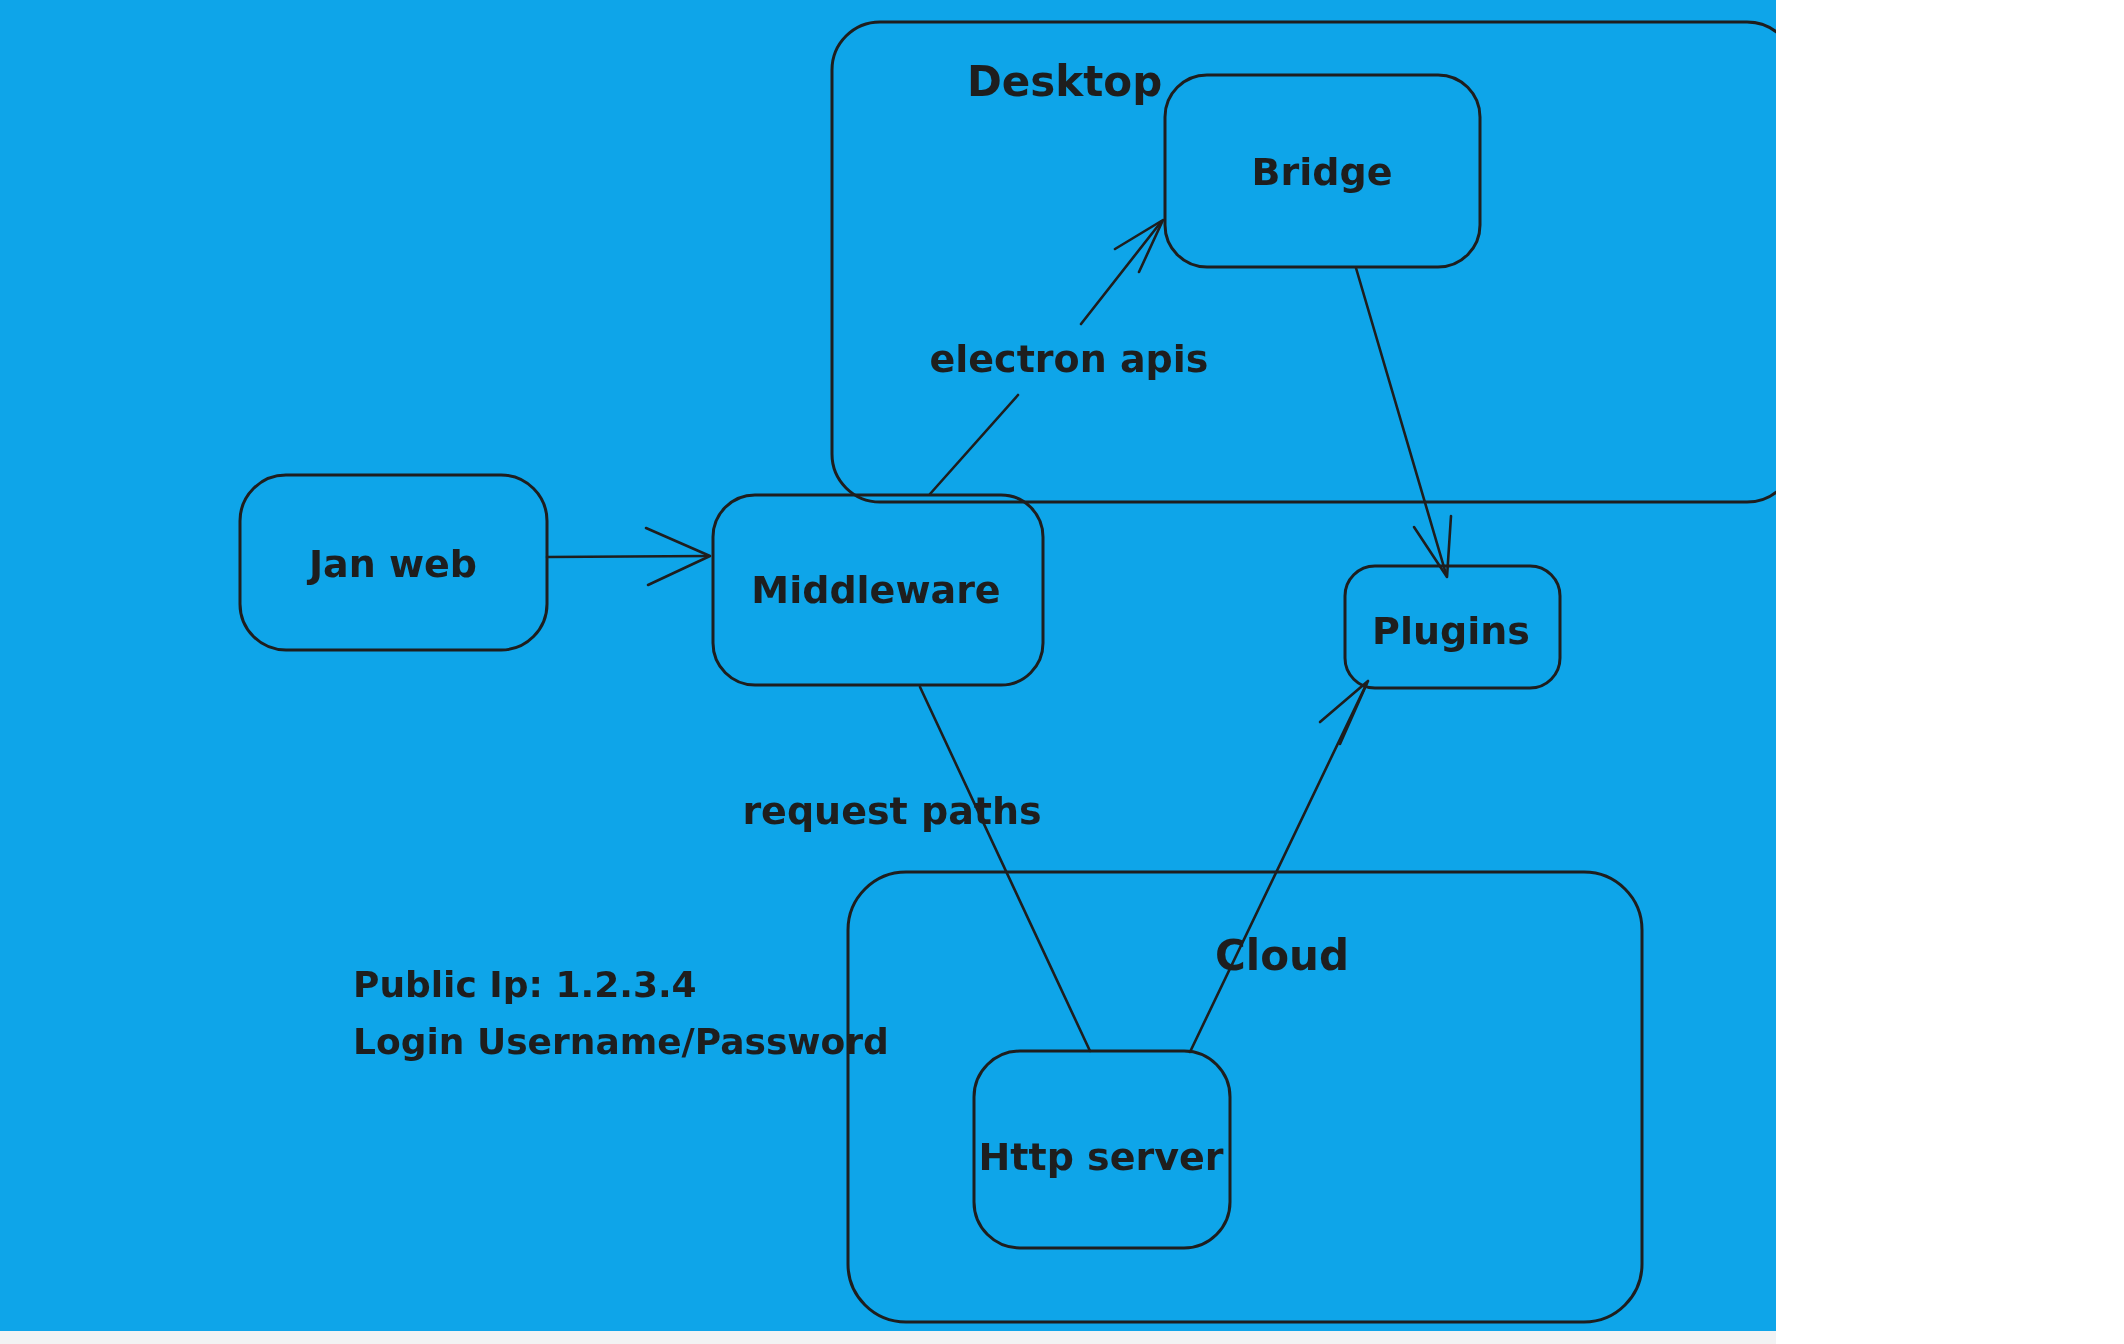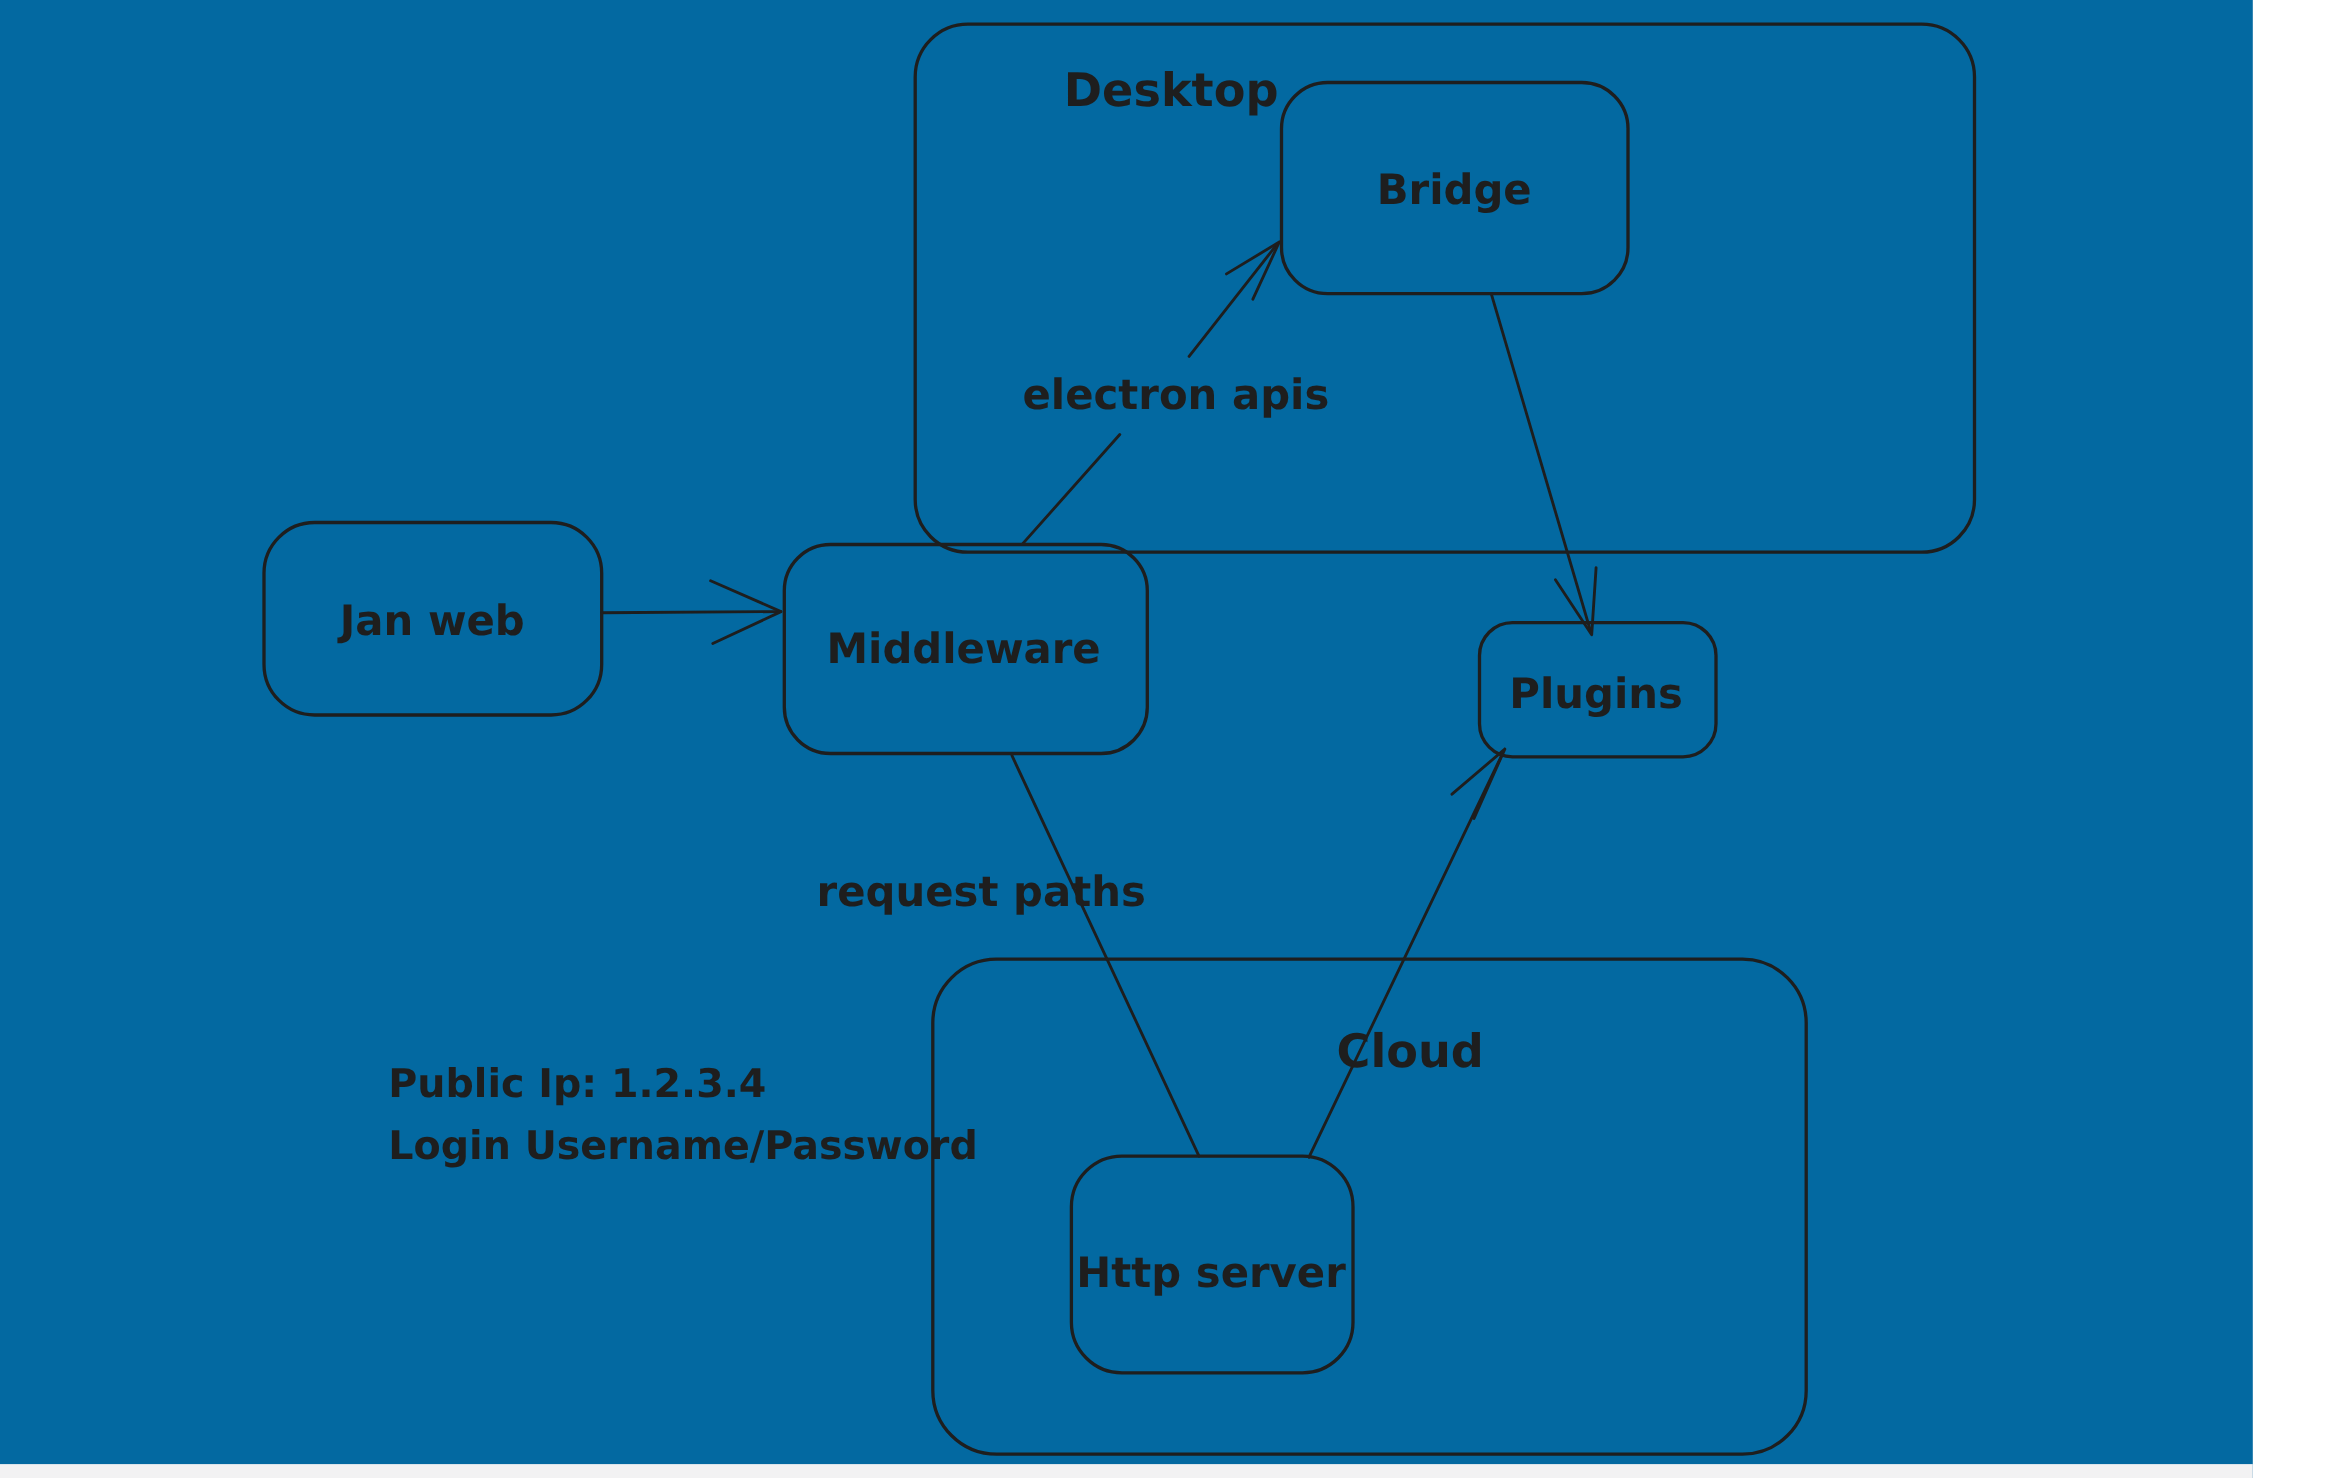--- a/index.html
+++ b/index.html
@@ -2,23 +2,23 @@
 <html><head>
 <meta charset="utf-8">
 <style>
   html, body {
     margin: 0;
     padding: 0;
     background: #ffffff;
   }
   .stage {
     position: relative;
-    width: 2048px;
+    width: 1776px;
     height: 1344px;
-    background: #0369a1;
+    background: #0ea5e9;
     overflow: hidden;
     font-family: "DejaVu Sans", sans-serif;
   }
   svg { display: block; }
   .sketch-shape {
     fill: none;
     stroke: #1e1e1e;
     stroke-width: 3;
     stroke-linecap: round;
     stroke-linejoin: round;

